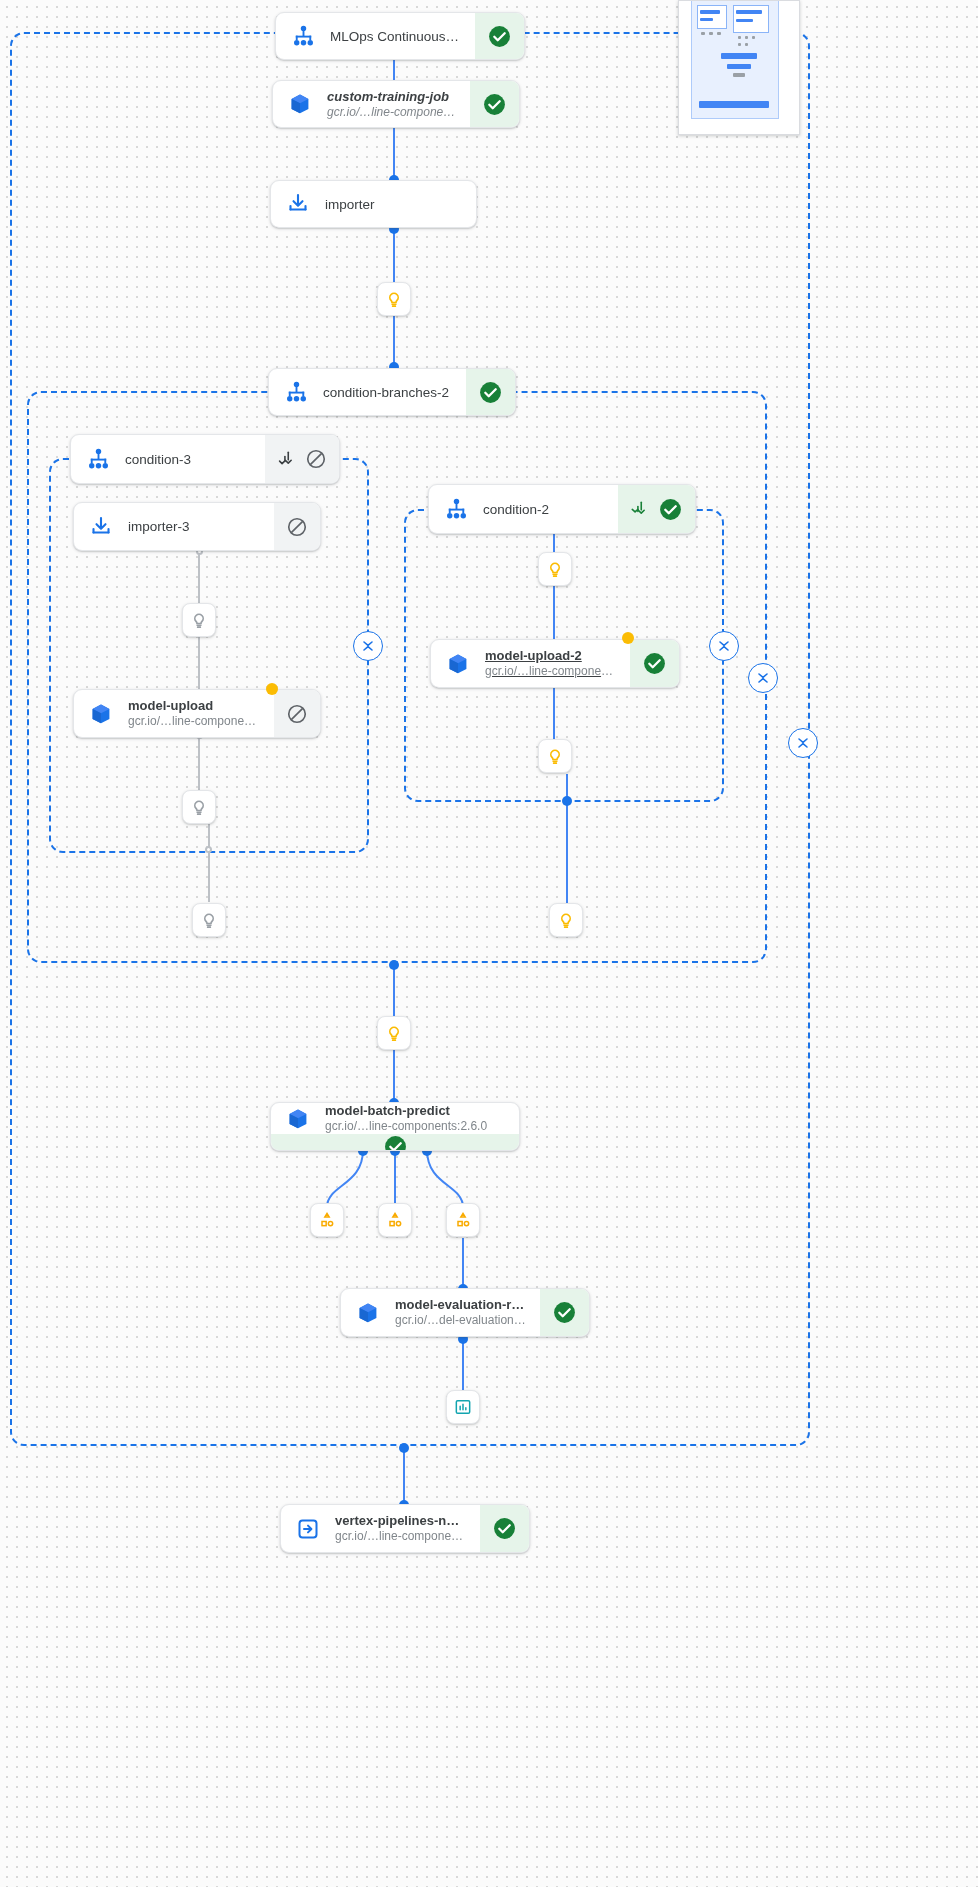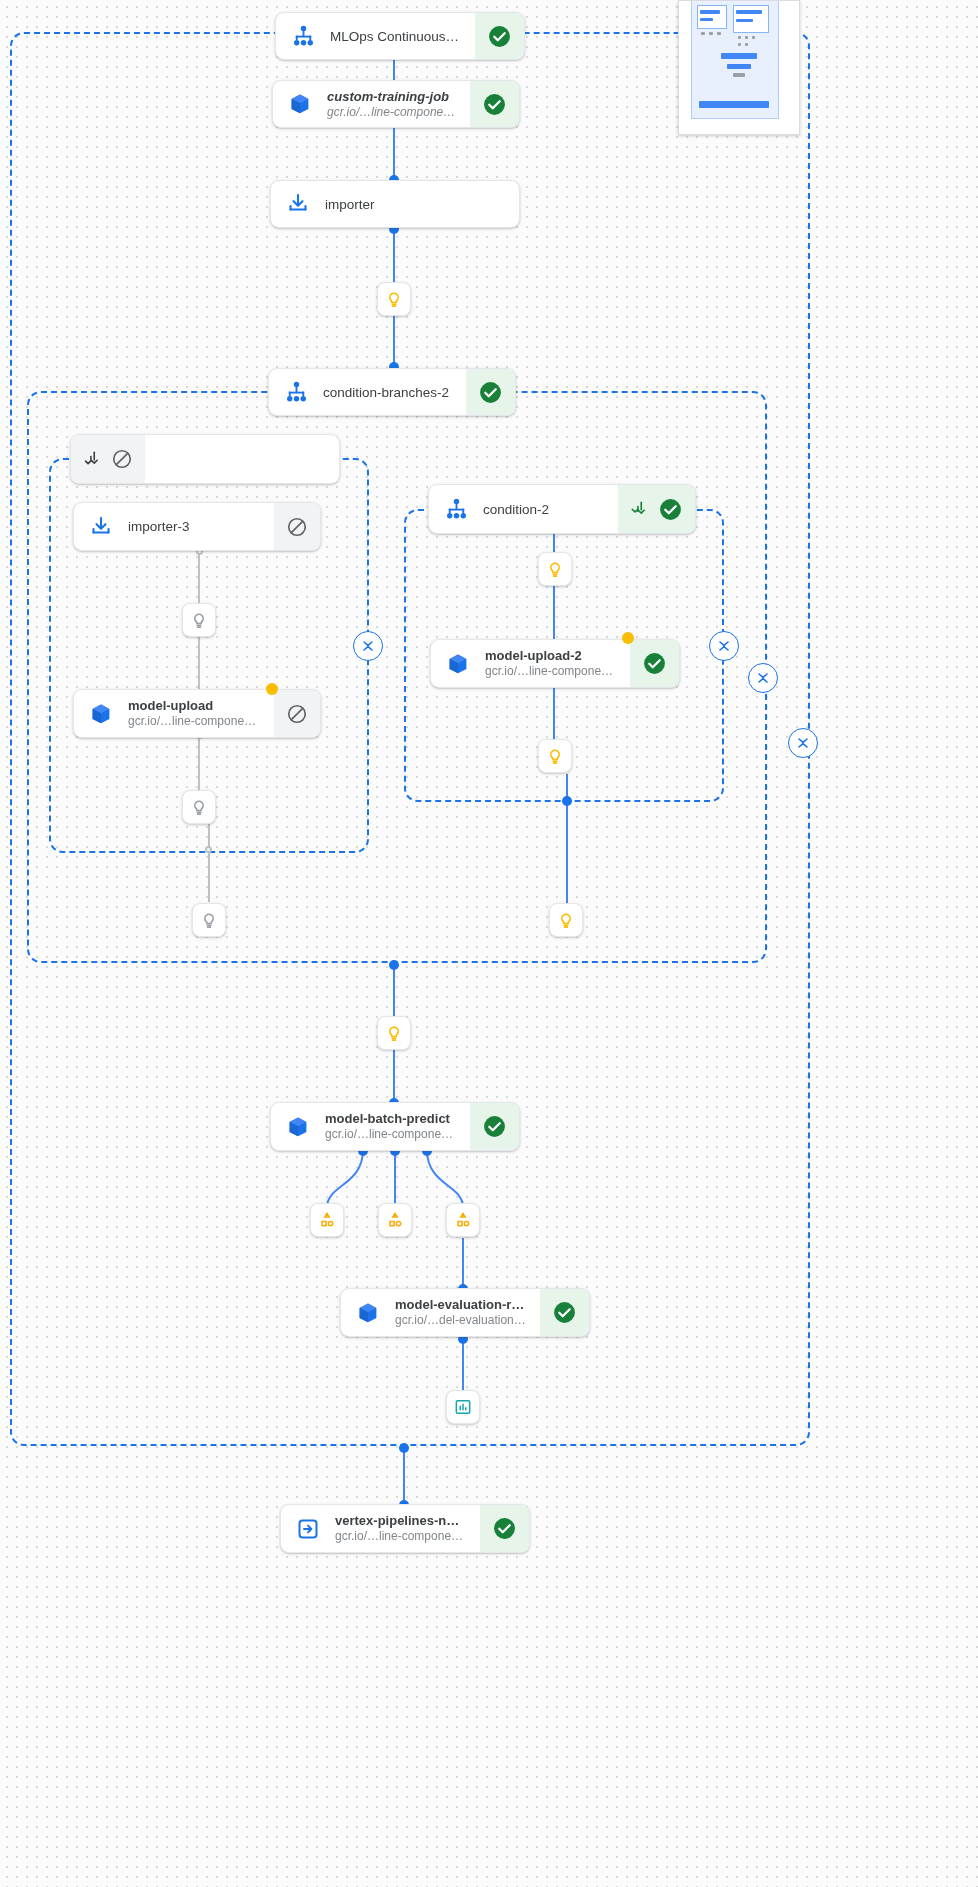--- a/index.html
+++ b/index.html
@@ -198,21 +198,21 @@
     <div class="status ok">
       <span>
         <svg width="25" height="25" viewBox="0 0 24 24">
             <circle cx="12" cy="12" r="10" fill="#188038"></circle>
         <path d="M7 12.3l3.3 3.3L17 8.9" stroke="#fff" stroke-width="2.2" fill="none" stroke-linecap="round" stroke-linejoin="round"></path>
           </svg>
       </span>
     </div>
   </div>
 
-  <div class="node" style="left:270px;top:180px;width:250px;height:48px;align-items:center;">
+  <div class="node" style="left:270px;top:180px;width:207px;height:48px;align-items:center;">
     <div class="body">
       <span class="gicon">
         <svg width="24" height="24" viewBox="0 0 24 24" fill="none" stroke="#1a73e8" stroke-width="2.1" stroke-linecap="round" stroke-linejoin="round">
           <path d="M12 3v10"></path>
             <path d="M7.5 9.2L12 13.7l4.5-4.5"></path>
             <path d="M4.5 17.5h15"></path>
             <path d="M4.5 14v3.5"></path>
             <path d="M19.5 14v3.5"></path>
         </svg>
       </span>
@@ -255,133 +255,150 @@
       <span>
         <svg width="25" height="25" viewBox="0 0 24 24">
             <circle cx="12" cy="12" r="10" fill="#188038"></circle>
         <path d="M7 12.3l3.3 3.3L17 8.9" stroke="#fff" stroke-width="2.2" fill="none" stroke-linecap="round" stroke-linejoin="round"></path>
           </svg>
       </span>
     </div>
   </div>
 
   <div class="node" style="left:70px;top:434px;width:270px;height:50px;">
-    <div class="status skip">
-      <span>
-        <svg width="20" height="20" viewBox="0 0 24 24" fill="none" stroke="#3c4043" stroke-width="1.9" stroke-linecap="round" stroke-linejoin="round">
-          <path d="M13.5 4v9"></path>
-            <path d="M10 9.5l3.5 3.5 3.5-3.5" transform="translate(0,4)"></path>
-          <path d="M9.5 9v6"></path>
-            <path d="M6.5 12.5l3 3 3-3" transform="translate(-3.4,2)"></path>
-        </svg>
-      </span>
-      <span>
-        <svg width="22" height="22" viewBox="0 0 24 24" fill="none" stroke="#5f6368" stroke-width="1.8">
-          <circle cx="12" cy="12" r="9"></circle>
-            <path d="M5.8 18.2L18.2 5.8"></path>
-        </svg>
-      </span>
-    </div>
-  </div>
-
-  <div class="node" style="left:73px;top:502px;width:248px;height:49px;">
-    <div class="body">
-      <span class="gicon">
-        <svg width="24" height="24" viewBox="0 0 24 24" fill="none" stroke="#1a73e8" stroke-width="2.1" stroke-linecap="round" stroke-linejoin="round">
-          <path d="M12 3v10"></path>
-            <path d="M7.5 9.2L12 13.7l4.5-4.5"></path>
-            <path d="M4.5 17.5h15"></path>
-            <path d="M4.5 14v3.5"></path>
-            <path d="M19.5 14v3.5"></path>
-        </svg>
-      </span>
-      <span class="texts">
-        <span class="title">importer-3</span>
-      </span>
-    </div>
-    <div class="status skip">
-      <span>
-        <svg width="22" height="22" viewBox="0 0 24 24" fill="none" stroke="#5f6368" stroke-width="1.8">
-          <circle cx="12" cy="12" r="9"></circle>
-            <path d="M5.8 18.2L18.2 5.8"></path>
-        </svg>
-      </span>
-    </div>
-  </div>
-
-  <div class="chip" style="left:182px;top:603px;">
-    <span>
-      <svg width="20" height="20" viewBox="0 0 24 24" fill="none" stroke="#9aa0a6" stroke-width="2" stroke-linecap="round">
-        <path d="M8.4 13.6a5 5 0 1 1 7.2 0c-.8.9-1.2 1.6-1.2 2.6h-4.8c0-1-.4-1.7-1.2-2.6z"></path>
-        <path d="M9.8 18.4h4.4"></path>
-          <path d="M10.4 20.6h3.2"></path>
-      </svg>
-    </span>
-  </div>
-
-  <div class="node twoline" style="left:73px;top:689px;width:248px;height:49px;">
-    <div class="body">
-      <span class="gicon">
-        <svg width="24" height="24" viewBox="0 0 24 24">
-          <path d="M12 2.6l8.4 4.3v10L12 21.2 3.6 16.9v-10z" fill="#1a73e8"></path>
-          <path d="M12 2.6l8.4 4.3L12 11.3 3.6 6.9z" fill="#4285f4"></path>
-          <path d="M12 11.3v9.9L3.6 16.9v-10z" fill="#1967d2"></path>
-        </svg>
-      </span>
-      <span class="texts">
-        <span class="title">model-upload</span>
-        <span class="subtitle">gcr.io/…line-components:2.6.0</span>
-      </span>
-    </div>
-    <div class="status skip">
-      <span>
-        <svg width="22" height="22" viewBox="0 0 24 24" fill="none" stroke="#5f6368" stroke-width="1.8">
-          <circle cx="12" cy="12" r="9"></circle>
-            <path d="M5.8 18.2L18.2 5.8"></path>
-        </svg>
-      </span>
-    </div>
-  </div>
-  <div class="dot amber" style="left:266px;top:683px;"></div>
-
-  <div class="chip" style="left:182px;top:790px;">
-    <span>
-      <svg width="20" height="20" viewBox="0 0 24 24" fill="none" stroke="#9aa0a6" stroke-width="2" stroke-linecap="round">
-        <path d="M8.4 13.6a5 5 0 1 1 7.2 0c-.8.9-1.2 1.6-1.2 2.6h-4.8c0-1-.4-1.7-1.2-2.6z"></path>
-        <path d="M9.8 18.4h4.4"></path>
-          <path d="M10.4 20.6h3.2"></path>
-      </svg>
-    </span>
-  </div>
-
-  <div class="chip" style="left:192px;top:903px;">
-    <span>
-      <svg width="20" height="20" viewBox="0 0 24 24" fill="none" stroke="#9aa0a6" stroke-width="2" stroke-linecap="round">
-        <path d="M8.4 13.6a5 5 0 1 1 7.2 0c-.8.9-1.2 1.6-1.2 2.6h-4.8c0-1-.4-1.7-1.2-2.6z"></path>
-        <path d="M9.8 18.4h4.4"></path>
-          <path d="M10.4 20.6h3.2"></path>
-      </svg>
-    </span>
-  </div>
-
-  <div class="node" style="left:428px;top:484px;width:268px;height:50px;">
     <div class="body">
       <span class="gicon">
         <svg width="25" height="25" viewBox="0 0 24 24" fill="#1a73e8">
           <circle cx="12" cy="4.2" r="2.6"></circle>
             <rect x="11.1" y="6" width="1.8" height="6"></rect>
           <rect x="4.6" y="11.2" width="14.8" height="1.8"></rect>
           <rect x="4.6" y="11.2" width="1.8" height="4.4"></rect>
             <rect x="17.6" y="11.2" width="1.8" height="4.4"></rect>
           <circle cx="5.5" cy="18" r="2.6"></circle>
             <circle cx="12" cy="18" r="2.6"></circle>
             <circle cx="18.5" cy="18" r="2.6"></circle>
         </svg>
       </span>
       <span class="texts">
+        <span class="title">condition-3</span>
+      </span>
+    </div>
+    <div class="status skip">
+      <span>
+        <svg width="20" height="20" viewBox="0 0 24 24" fill="none" stroke="#3c4043" stroke-width="1.9" stroke-linecap="round" stroke-linejoin="round">
+          <path d="M13.5 4v9"></path>
+            <path d="M10 9.5l3.5 3.5 3.5-3.5" transform="translate(0,4)"></path>
+          <path d="M9.5 9v6"></path>
+            <path d="M6.5 12.5l3 3 3-3" transform="translate(-3.4,2)"></path>
+        </svg>
+      </span>
+      <span>
+        <svg width="22" height="22" viewBox="0 0 24 24" fill="none" stroke="#5f6368" stroke-width="1.8">
+          <circle cx="12" cy="12" r="9"></circle>
+            <path d="M5.8 18.2L18.2 5.8"></path>
+        </svg>
+      </span>
+    </div>
+  </div>
+
+  <div class="node" style="left:73px;top:502px;width:248px;height:49px;">
+    <div class="body">
+      <span class="gicon">
+        <svg width="24" height="24" viewBox="0 0 24 24" fill="none" stroke="#1a73e8" stroke-width="2.1" stroke-linecap="round" stroke-linejoin="round">
+          <path d="M12 3v10"></path>
+            <path d="M7.5 9.2L12 13.7l4.5-4.5"></path>
+            <path d="M4.5 17.5h15"></path>
+            <path d="M4.5 14v3.5"></path>
+            <path d="M19.5 14v3.5"></path>
+        </svg>
+      </span>
+      <span class="texts">
+        <span class="title">importer-3</span>
+      </span>
+    </div>
+    <div class="status skip">
+      <span>
+        <svg width="22" height="22" viewBox="0 0 24 24" fill="none" stroke="#5f6368" stroke-width="1.8">
+          <circle cx="12" cy="12" r="9"></circle>
+            <path d="M5.8 18.2L18.2 5.8"></path>
+        </svg>
+      </span>
+    </div>
+  </div>
+
+  <div class="chip" style="left:182px;top:603px;">
+    <span>
+      <svg width="20" height="20" viewBox="0 0 24 24" fill="none" stroke="#9aa0a6" stroke-width="2" stroke-linecap="round">
+        <path d="M8.4 13.6a5 5 0 1 1 7.2 0c-.8.9-1.2 1.6-1.2 2.6h-4.8c0-1-.4-1.7-1.2-2.6z"></path>
+        <path d="M9.8 18.4h4.4"></path>
+          <path d="M10.4 20.6h3.2"></path>
+      </svg>
+    </span>
+  </div>
+
+  <div class="node twoline" style="left:73px;top:689px;width:248px;height:49px;">
+    <div class="body">
+      <span class="gicon">
+        <svg width="24" height="24" viewBox="0 0 24 24">
+          <path d="M12 2.6l8.4 4.3v10L12 21.2 3.6 16.9v-10z" fill="#1a73e8"></path>
+          <path d="M12 2.6l8.4 4.3L12 11.3 3.6 6.9z" fill="#4285f4"></path>
+          <path d="M12 11.3v9.9L3.6 16.9v-10z" fill="#1967d2"></path>
+        </svg>
+      </span>
+      <span class="texts">
+        <span class="title">model-upload</span>
+        <span class="subtitle">gcr.io/…line-components:2.6.0</span>
+      </span>
+    </div>
+    <div class="status skip">
+      <span>
+        <svg width="22" height="22" viewBox="0 0 24 24" fill="none" stroke="#5f6368" stroke-width="1.8">
+          <circle cx="12" cy="12" r="9"></circle>
+            <path d="M5.8 18.2L18.2 5.8"></path>
+        </svg>
+      </span>
+    </div>
+  </div>
+  <div class="dot amber" style="left:266px;top:683px;"></div>
+
+  <div class="chip" style="left:182px;top:790px;">
+    <span>
+      <svg width="20" height="20" viewBox="0 0 24 24" fill="none" stroke="#9aa0a6" stroke-width="2" stroke-linecap="round">
+        <path d="M8.4 13.6a5 5 0 1 1 7.2 0c-.8.9-1.2 1.6-1.2 2.6h-4.8c0-1-.4-1.7-1.2-2.6z"></path>
+        <path d="M9.8 18.4h4.4"></path>
+          <path d="M10.4 20.6h3.2"></path>
+      </svg>
+    </span>
+  </div>
+
+  <div class="chip" style="left:192px;top:903px;">
+    <span>
+      <svg width="20" height="20" viewBox="0 0 24 24" fill="none" stroke="#9aa0a6" stroke-width="2" stroke-linecap="round">
+        <path d="M8.4 13.6a5 5 0 1 1 7.2 0c-.8.9-1.2 1.6-1.2 2.6h-4.8c0-1-.4-1.7-1.2-2.6z"></path>
+        <path d="M9.8 18.4h4.4"></path>
+          <path d="M10.4 20.6h3.2"></path>
+      </svg>
+    </span>
+  </div>
+
+  <div class="node" style="left:428px;top:484px;width:268px;height:50px;">
+    <div class="body">
+      <span class="gicon">
+        <svg width="25" height="25" viewBox="0 0 24 24" fill="#1a73e8">
+          <circle cx="12" cy="4.2" r="2.6"></circle>
+            <rect x="11.1" y="6" width="1.8" height="6"></rect>
+          <rect x="4.6" y="11.2" width="14.8" height="1.8"></rect>
+          <rect x="4.6" y="11.2" width="1.8" height="4.4"></rect>
+            <rect x="17.6" y="11.2" width="1.8" height="4.4"></rect>
+          <circle cx="5.5" cy="18" r="2.6"></circle>
+            <circle cx="12" cy="18" r="2.6"></circle>
+            <circle cx="18.5" cy="18" r="2.6"></circle>
+        </svg>
+      </span>
+      <span class="texts">
         <span class="title">condition-2</span>
       </span>
     </div>
     <div class="status ok">
       <span>
         <svg width="20" height="20" viewBox="0 0 24 24" fill="none" stroke="#188038" stroke-width="1.9" stroke-linecap="round" stroke-linejoin="round">
           <path d="M13.5 4v9"></path>
             <path d="M10 13.5l3.5 3.5 3.5-3.5"></path>
           <path d="M9.5 9v6"></path>
             <path d="M6.1 14.5l3.4 3 3.4-3" transform="translate(-3.4,-2)"></path>
@@ -399,21 +416,21 @@
   <div class="chip" style="left:538px;top:552px;">
     <span>
       <svg width="20" height="20" viewBox="0 0 24 24" fill="none" stroke="#fbbc04" stroke-width="2" stroke-linecap="round">
         <path d="M8.4 13.6a5 5 0 1 1 7.2 0c-.8.9-1.2 1.6-1.2 2.6h-4.8c0-1-.4-1.7-1.2-2.6z"></path>
         <path d="M9.8 18.4h4.4"></path>
           <path d="M10.4 20.6h3.2"></path>
       </svg>
     </span>
   </div>
 
-  <div class="node twoline" style="left:430px;top:639px;width:250px;height:49px;">
+  <div class="node twoline" style="left:430px;top:639px;width:250px;height:49px;text-decoration:underline;">
     <div class="body">
       <span class="gicon">
         <svg width="24" height="24" viewBox="0 0 24 24">
           <path d="M12 2.6l8.4 4.3v10L12 21.2 3.6 16.9v-10z" fill="#1a73e8"></path>
           <path d="M12 2.6l8.4 4.3L12 11.3 3.6 6.9z" fill="#4285f4"></path>
           <path d="M12 11.3v9.9L3.6 16.9v-10z" fill="#1967d2"></path>
         </svg>
       </span>
       <span class="texts">
         <span class="title">model-upload-2</span>
@@ -454,21 +471,21 @@
   <div class="chip" style="left:377px;top:1016px;">
     <span>
       <svg width="20" height="20" viewBox="0 0 24 24" fill="none" stroke="#fbbc04" stroke-width="2" stroke-linecap="round">
         <path d="M8.4 13.6a5 5 0 1 1 7.2 0c-.8.9-1.2 1.6-1.2 2.6h-4.8c0-1-.4-1.7-1.2-2.6z"></path>
         <path d="M9.8 18.4h4.4"></path>
           <path d="M10.4 20.6h3.2"></path>
       </svg>
     </span>
   </div>
 
-  <div class="node twoline" style="left:270px;top:1102px;width:250px;height:49px;">
+  <div class="node twoline" style="left:270px;top:1102px;width:250px;height:49px;flex-direction:column;">
     <div class="body">
       <span class="gicon">
         <svg width="24" height="24" viewBox="0 0 24 24">
           <path d="M12 2.6l8.4 4.3v10L12 21.2 3.6 16.9v-10z" fill="#1a73e8"></path>
           <path d="M12 2.6l8.4 4.3L12 11.3 3.6 6.9z" fill="#4285f4"></path>
           <path d="M12 11.3v9.9L3.6 16.9v-10z" fill="#1967d2"></path>
         </svg>
       </span>
       <span class="texts">
         <span class="title">model-batch-predict</span>

